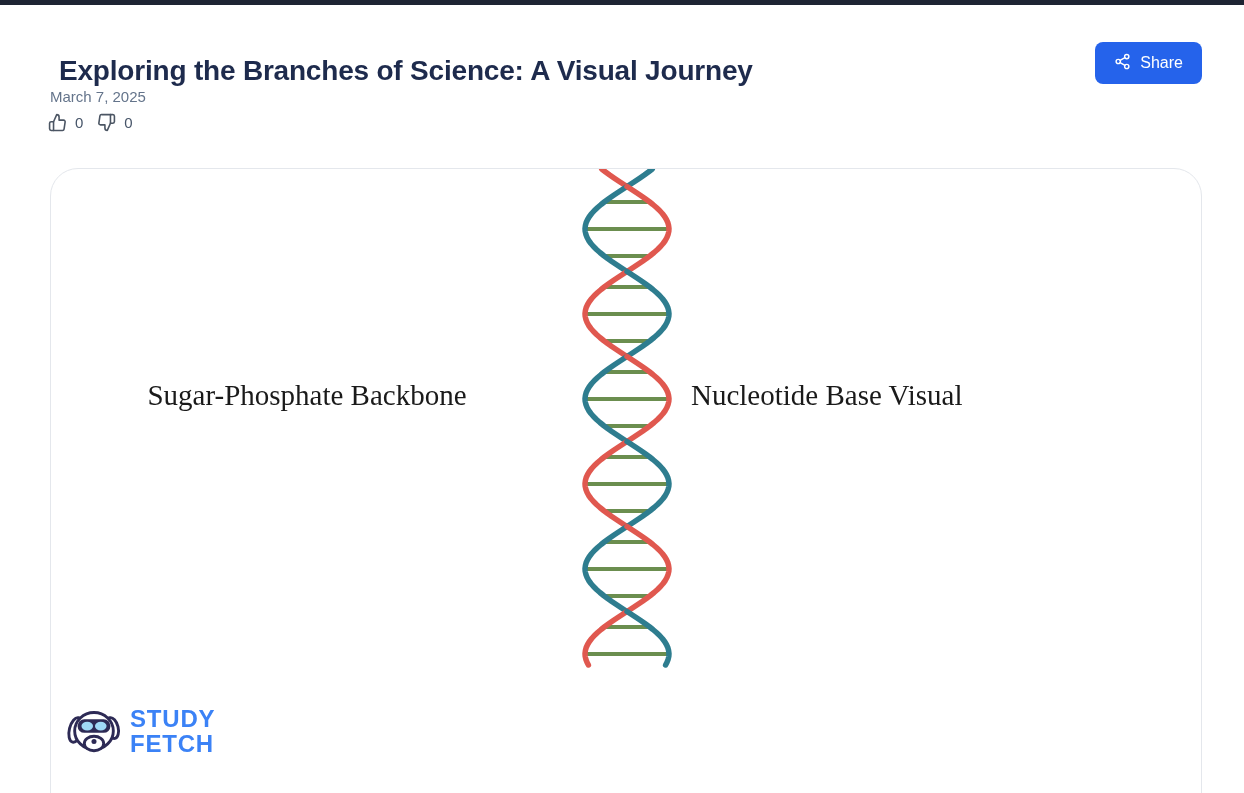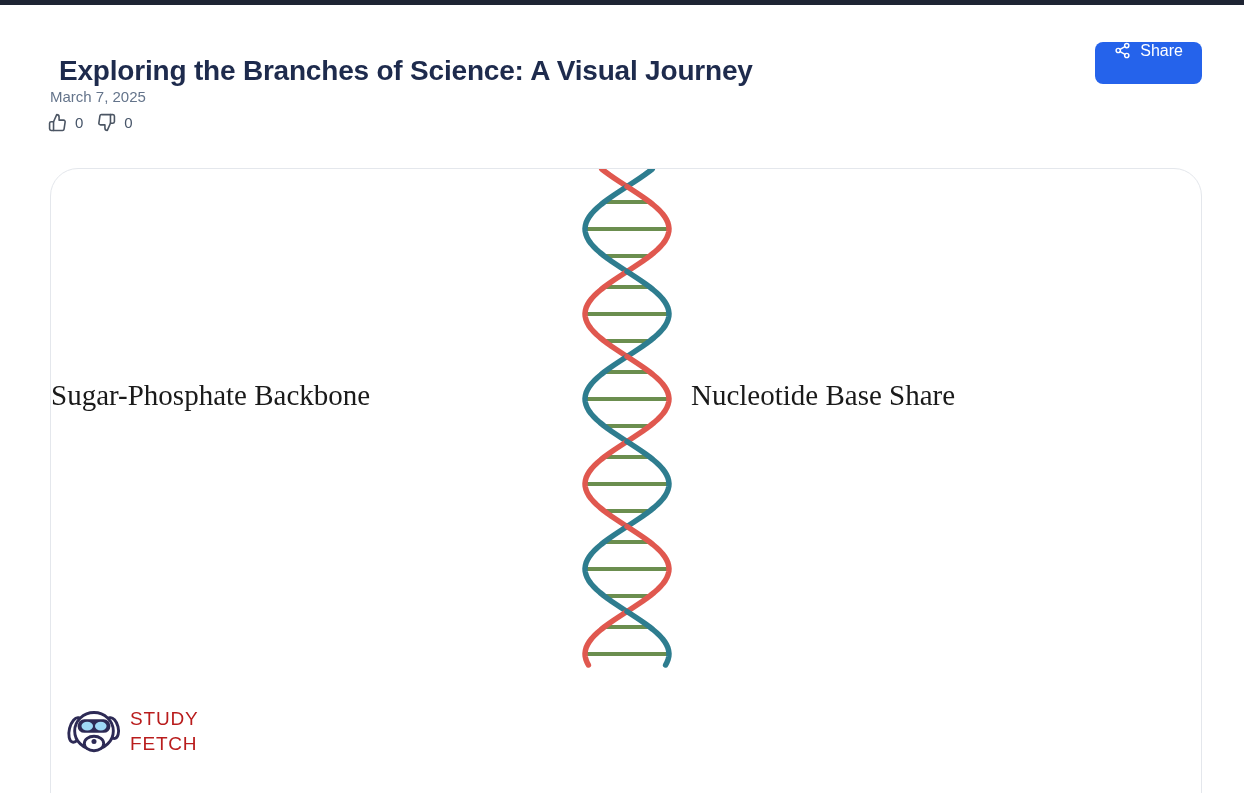--- a/index.html
+++ b/index.html
@@ -25,45 +25,45 @@
     display:flex; align-items:center; gap:14px;
   }
   .reaction-btn {
     display:flex; align-items:center; gap:8px;
     background:none; border:none; padding:0; cursor:pointer;
     font-size:15px; color:#475569; font-family:inherit;
   }
   .reaction-btn svg { display:block; }
   .share-button {
     position:absolute; top:42px; right:42px; height:42px;
-    display:flex; gap:9px; padding:0 19px;
+    display:flex; align-items:center; gap:9px; padding:0 19px;
     background:#2563eb; color:#ffffff; border:none; border-radius:8px;
     font-size:16px; font-weight:500; font-family:inherit; cursor:pointer;
   }
   .figure-card {
     position:absolute; left:50px; top:168px; width:1152px; height:700px;
     border:1px solid #e4e7ec; border-radius:28px; background:#ffffff;
     overflow:hidden;
   }
   #dna-svg { position:absolute; left:511px; top:0; }
   .figure-label {
     position:absolute; top:210px;
     font-family:"Liberation Serif", serif; font-size:29px; color:#1a1a1a;
     white-space:nowrap;
   }
-  .figure-label.left  { left:0; width:512px; text-align:left; }
+  .figure-label.left  { left:0; width:512px; text-align:center; }
   .figure-label.right { left:640px; }
   .logo {
     position:absolute; left:14px; top:530px;
     display:flex; align-items:center; gap:7px;
   }
   .logo-text {
     display:flex; flex-direction:column;
-    font-weight:400; font-size:19px; line-height:25px;
-    color:#b91c1c; letter-spacing:0.8px;
+    font-weight:700; font-size:24px; line-height:25px;
+    color:#3b82f6; letter-spacing:0.8px;
   }
 </style>
 </head>
 <body>
 
 <div class="top-bar"></div>
 
 <h1 class="page-title">Exploring the Branches of Science: A Visual Journey</h1>
 <div class="post-date">March 7, 2025</div>
 
@@ -130,21 +130,21 @@
       <polyline points="65.0,187.5 69.6,190.5 74.2,193.5 78.7,196.5 83.0,199.5 87.1,202.5 90.9,205.5 94.4,208.5 97.6,211.5 100.3,214.5 102.6,217.5 104.4,220.5 105.8,223.5 106.6,226.5 107.0,229.5 106.8,232.5 106.1,235.5 104.9,238.5 103.3,241.5 101.1,244.5 98.5,247.5 95.5,250.5 92.1,253.5 88.4,256.5 84.4,259.5 80.2,262.5 75.7,265.5 71.2,268.5 66.6,271.5 65.0,272.5" fill="none" stroke="#e0584f" stroke-width="5.5" stroke-linecap="round" stroke-linejoin="round"></polyline>
       <polyline points="65.0,272.5 60.4,275.5 55.8,278.5 51.3,281.5 47.0,284.5 42.9,287.5 39.1,290.5 35.6,293.5 32.4,296.5 29.7,299.5 27.4,302.5 25.6,305.5 24.2,308.5 23.4,311.5 23.0,314.5 23.2,317.5 23.9,320.5 25.1,323.5 26.7,326.5 28.9,329.5 31.5,332.5 34.5,335.5 37.9,338.5 41.6,341.5 45.6,344.5 49.8,347.5 54.3,350.5 58.8,353.5 63.4,356.5 65.0,357.5" fill="none" stroke="#e0584f" stroke-width="5.5" stroke-linecap="round" stroke-linejoin="round"></polyline>
       <polyline points="65.0,272.5 69.6,275.5 74.2,278.5 78.7,281.5 83.0,284.5 87.1,287.5 90.9,290.5 94.4,293.5 97.6,296.5 100.3,299.5 102.6,302.5 104.4,305.5 105.8,308.5 106.6,311.5 107.0,314.5 106.8,317.5 106.1,320.5 104.9,323.5 103.3,326.5 101.1,329.5 98.5,332.5 95.5,335.5 92.1,338.5 88.4,341.5 84.4,344.5 80.2,347.5 75.7,350.5 71.2,353.5 66.6,356.5 65.0,357.5" fill="none" stroke="#2e7d8f" stroke-width="5.5" stroke-linecap="round" stroke-linejoin="round"></polyline>
       <polyline points="65.0,357.5 60.4,360.5 55.8,363.5 51.3,366.5 47.0,369.5 42.9,372.5 39.1,375.5 35.6,378.5 32.4,381.5 29.7,384.5 27.4,387.5 25.6,390.5 24.2,393.5 23.4,396.5 23.0,399.5 23.2,402.5 23.9,405.5 25.1,408.5 26.7,411.5 28.9,414.5 31.5,417.5 34.5,420.5 37.9,423.5 41.6,426.5 45.6,429.5 49.8,432.5 54.3,435.5 58.8,438.5 63.4,441.5 65.0,442.5" fill="none" stroke="#2e7d8f" stroke-width="5.5" stroke-linecap="round" stroke-linejoin="round"></polyline>
       <polyline points="65.0,357.5 69.6,360.5 74.2,363.5 78.7,366.5 83.0,369.5 87.1,372.5 90.9,375.5 94.4,378.5 97.6,381.5 100.3,384.5 102.6,387.5 104.4,390.5 105.8,393.5 106.6,396.5 107.0,399.5 106.8,402.5 106.1,405.5 104.9,408.5 103.3,411.5 101.1,414.5 98.5,417.5 95.5,420.5 92.1,423.5 88.4,426.5 84.4,429.5 80.2,432.5 75.7,435.5 71.2,438.5 66.6,441.5 65.0,442.5" fill="none" stroke="#e0584f" stroke-width="5.5" stroke-linecap="round" stroke-linejoin="round"></polyline>
       <polyline points="65.0,442.5 60.4,445.5 55.8,448.5 51.3,451.5 47.0,454.5 42.9,457.5 39.1,460.5 35.6,463.5 32.4,466.5 29.7,469.5 27.4,472.5 25.6,475.5 24.2,478.5 23.4,481.5 23.0,484.5 23.2,487.5 23.9,490.5 25.1,493.5 26.4,496.0" fill="none" stroke="#e0584f" stroke-width="5.5" stroke-linecap="round" stroke-linejoin="round"></polyline>
       <polyline points="65.0,442.5 69.6,445.5 74.2,448.5 78.7,451.5 83.0,454.5 87.1,457.5 90.9,460.5 94.4,463.5 97.6,466.5 100.3,469.5 102.6,472.5 104.4,475.5 105.8,478.5 106.6,481.5 107.0,484.5 106.8,487.5 106.1,490.5 104.9,493.5 103.6,496.0" fill="none" stroke="#2e7d8f" stroke-width="5.5" stroke-linecap="round" stroke-linejoin="round"></polyline>
     </svg>
 
   <div class="figure-label left">Sugar-Phosphate Backbone</div>
-  <div class="figure-label right">Nucleotide Base Share</div>
+  <div class="figure-label right">Nucleotide Base Visual</div>
 
   <div class="logo">
     <span>
       <svg width="58" height="60" viewBox="0 0 60 62">
 
         <ellipse cx="11" cy="32" rx="6.5" ry="13" fill="#ffffff" stroke="#2d2a55" stroke-width="3" transform="rotate(14 11 32)"></ellipse>
         <ellipse cx="49" cy="30" rx="6" ry="11" fill="#ffffff" stroke="#2d2a55" stroke-width="3" transform="rotate(-14 49 30)"></ellipse>
 
         <ellipse cx="30" cy="33" rx="20" ry="19" fill="#ffffff" stroke="#2d2a55" stroke-width="3"></ellipse>
 

